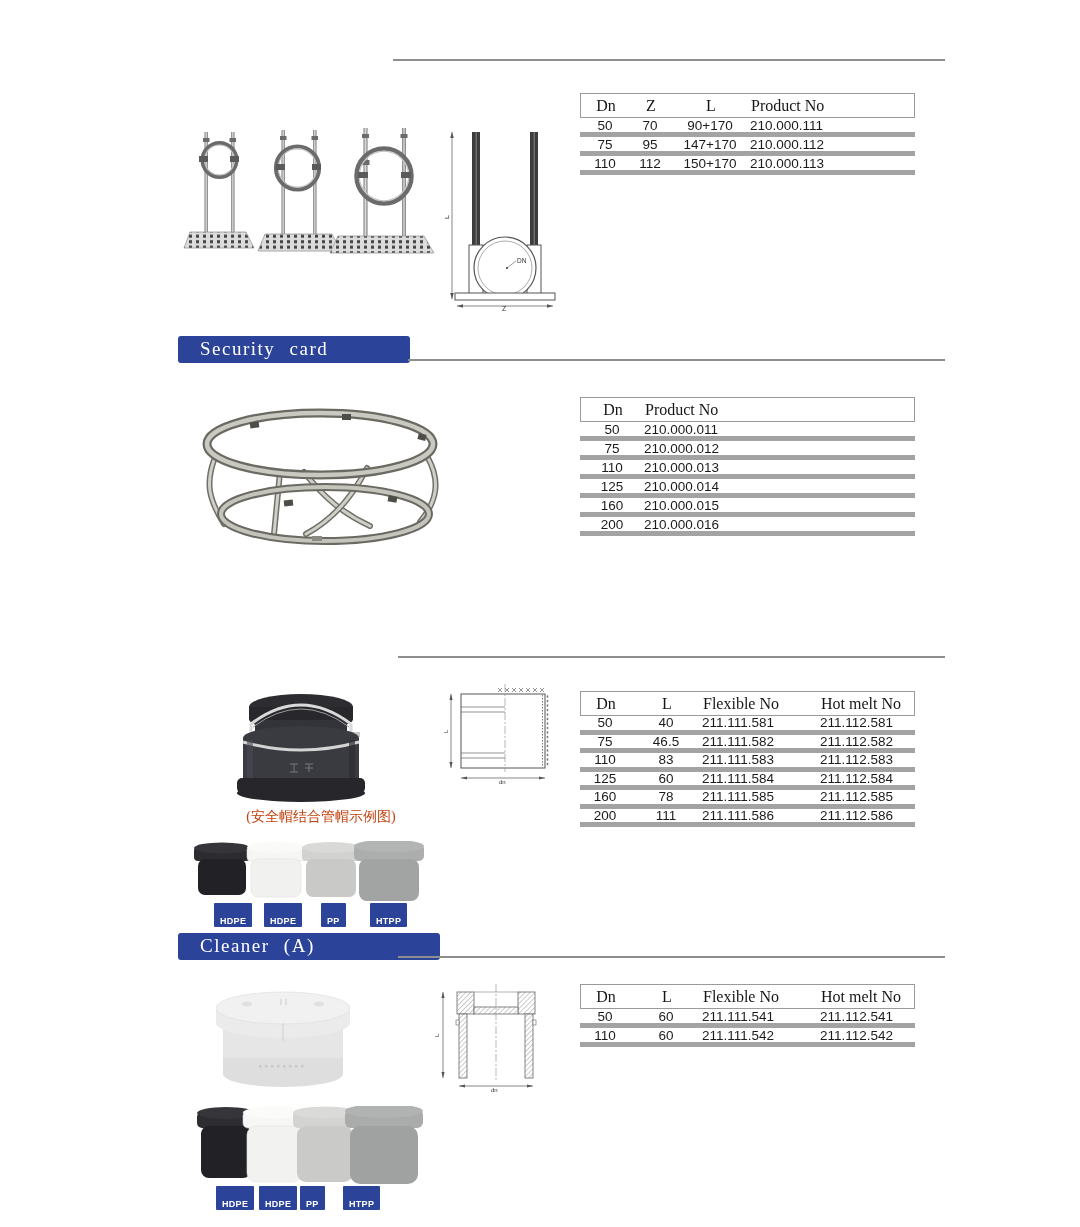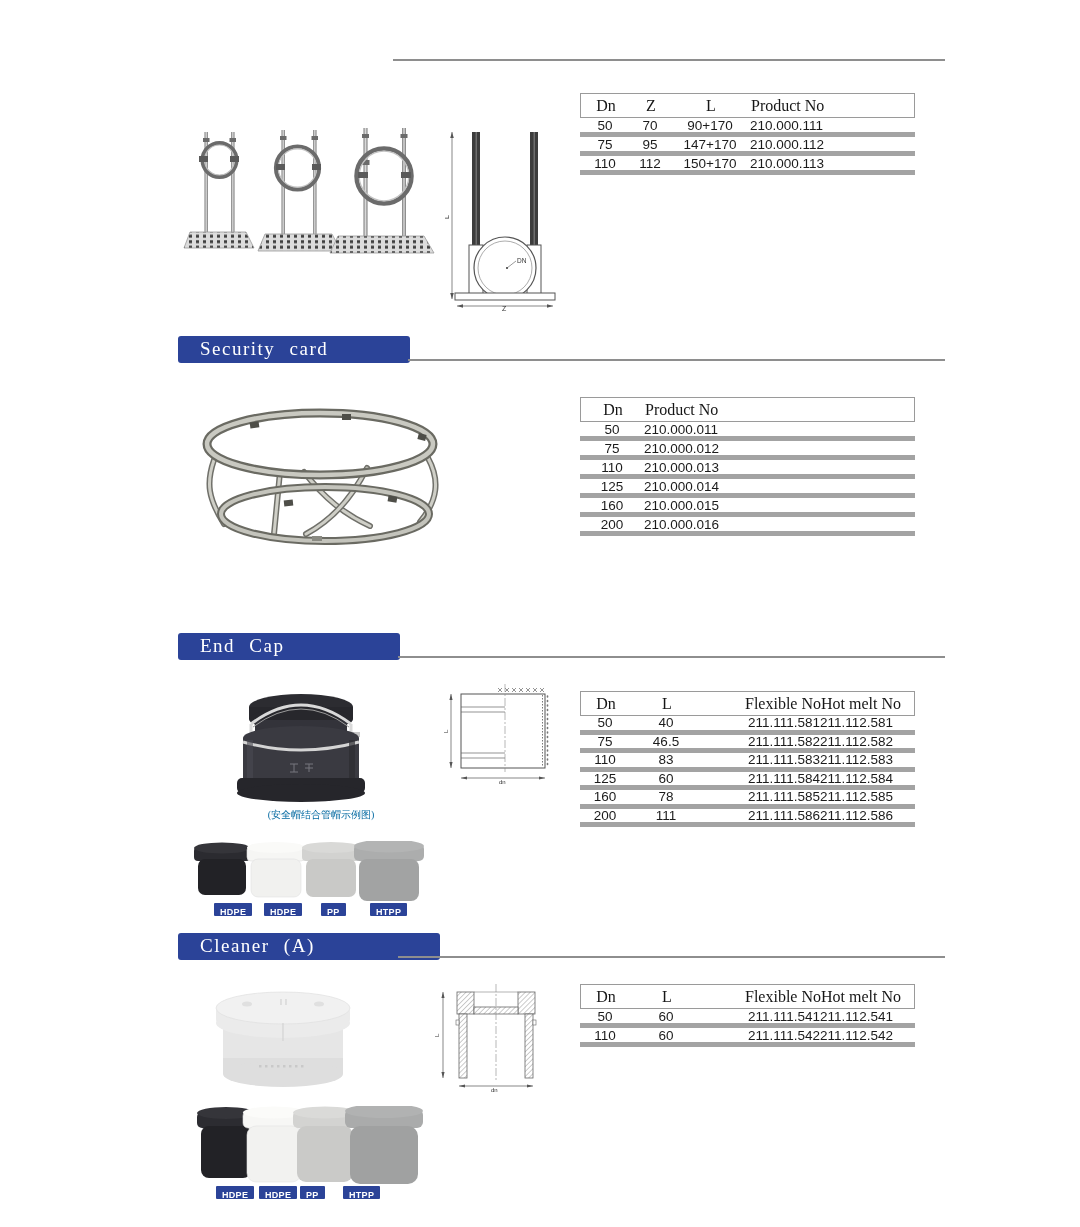--- a/index.html
+++ b/index.html
@@ -15,25 +15,25 @@
          font-family:"Liberation Serif",serif;font-size:16px;color:#161616;background:#fff}
   .trow{display:flex;align-items:center;height:19px;border-bottom:5px solid #a3a3a3;font-size:13.5px;color:#1b1b1b}
   .rows-18 .trow{height:18.5px}
   .c{white-space:nowrap}
   .cA{width:50px;text-align:center}
   .cB{width:40px;text-align:center}
   .cC{width:80px;text-align:center}
   .cD{flex:1;text-align:left;padding-right:14px}
   .cA2{width:64px;text-align:center}
   .cE{width:72px;text-align:center}
-  .cF{width:118px;text-align:right}
+  .cF{width:118px;text-align:left}
   .cG{flex:1;text-align:left}
-  .caption{position:absolute;font-family:"Liberation Serif",serif;font-size:10px;color:#0369a1;width:250px;text-align:center}
+  .caption{position:absolute;font-family:"Liberation Serif",serif;font-size:14px;color:#c2410c;width:250px;text-align:center}
   .mat{position:absolute;background:#2b4398;color:#fff;font-size:9px;font-weight:bold;line-height:13px;
-       height:13px;padding:3px 6px;border-radius:1px;letter-spacing:.3px}
+       height:13px;padding:12px 6px;border-radius:1px;letter-spacing:.3px}
   svg text{font-family:"Liberation Sans",sans-serif}
 </style>
 </head>
 <body>
 
 <div class="page">
 
   <div class="sec-line" style="left:393px;top:59px;width:552px"></div>
 
   <svg class="abs" style="left:180px;top:118px" width="255" height="145" viewBox="0 0 255 145">
@@ -196,21 +196,20 @@
     <div class="trow">
       <div class="c cA2">160</div>
       <div class="c cD">210.000.015</div>
     </div>
     <div class="trow">
       <div class="c cA2">200</div>
       <div class="c cD">210.000.016</div>
     </div>
   </div>
 
-  <div class="badge" style="left:178px;top:633px;width:222px">End Cap</div>
   <div class="sec-line" style="left:398px;top:656px;width:547px"></div>
 
   <svg class="abs" style="left:213px;top:680px" width="175" height="125" viewBox="0 0 175 125">
     <ellipse cx="88" cy="27" rx="52" ry="13" fill="#2c2c31"></ellipse>
     <rect x="36" y="27" width="104" height="12" fill="#27272c"></rect>
     <ellipse cx="88" cy="39" rx="52" ry="12" fill="#27272c"></ellipse>
     <rect x="42" y="40" width="92" height="22" fill="#33333a"></rect>
     <path d="M 38,44 Q 88,6 138,44" fill="none" stroke="#d9d9d9" stroke-width="3"></path>
     <path d="M 40,47 Q 88,11 136,47" fill="none" stroke="#9a9a9a" stroke-width="1"></path>
     <line x1="38" y1="44" x2="38" y2="58" stroke="#d9d9d9" stroke-width="3"></line>

